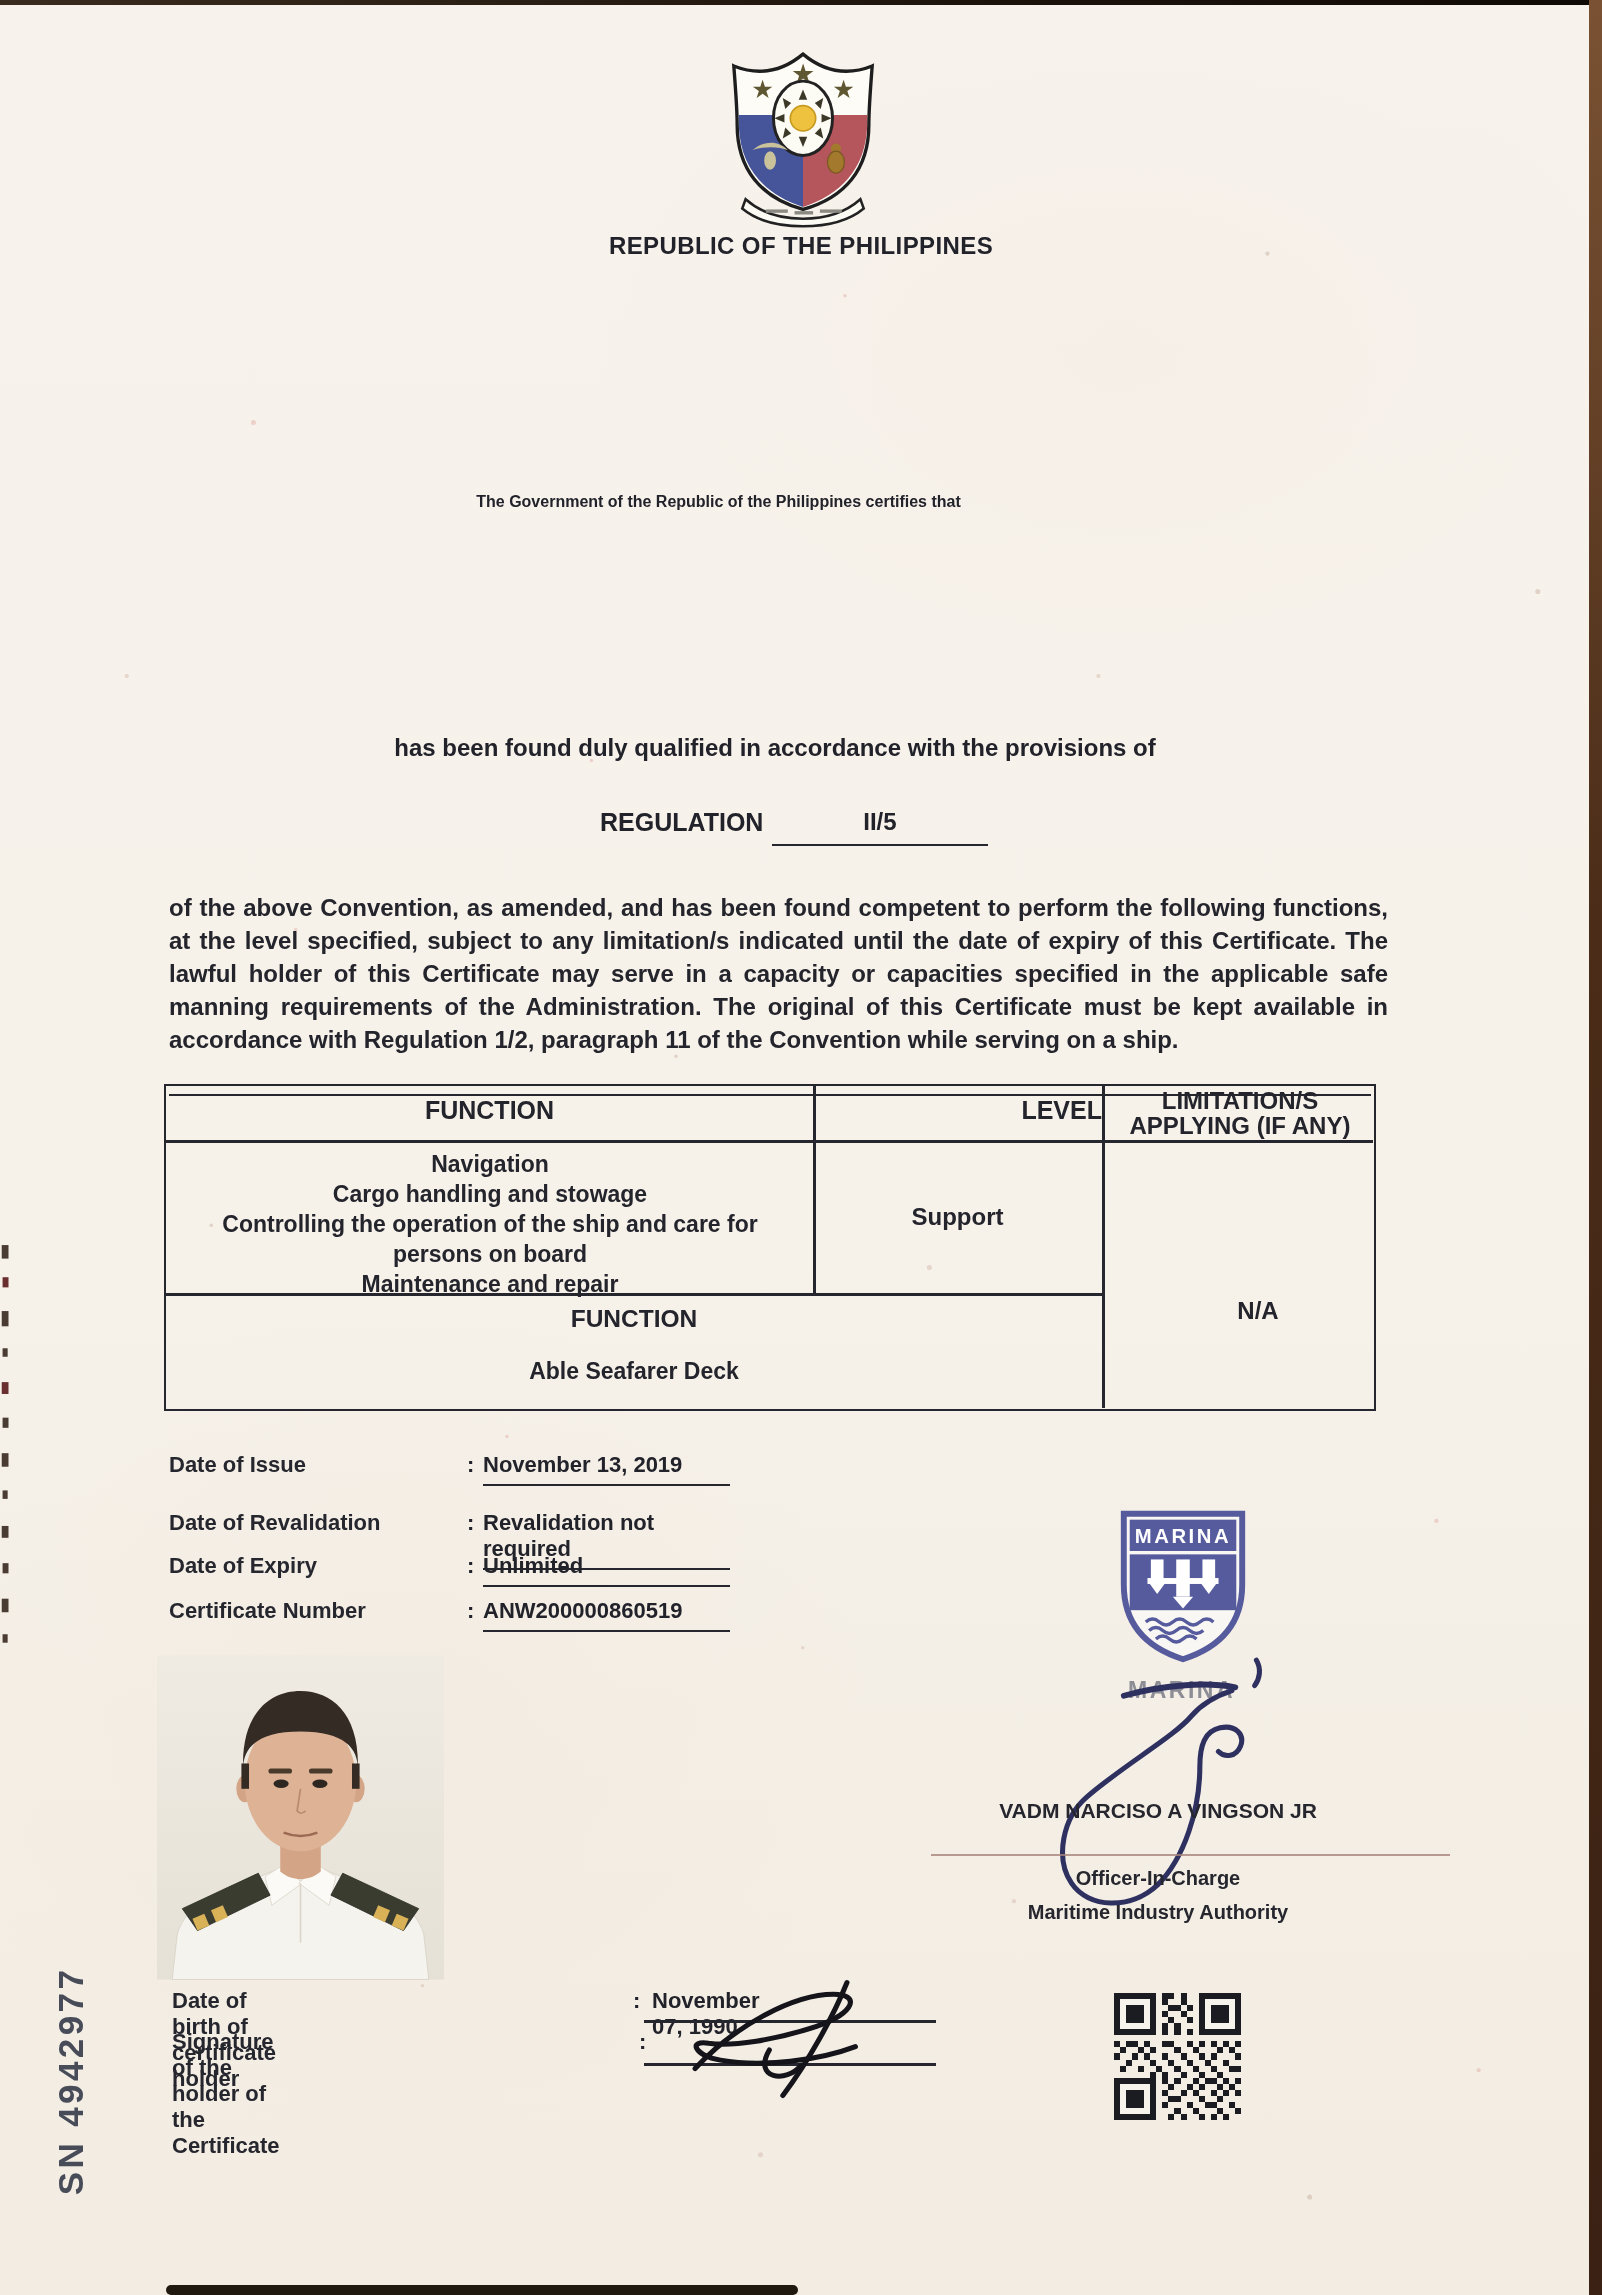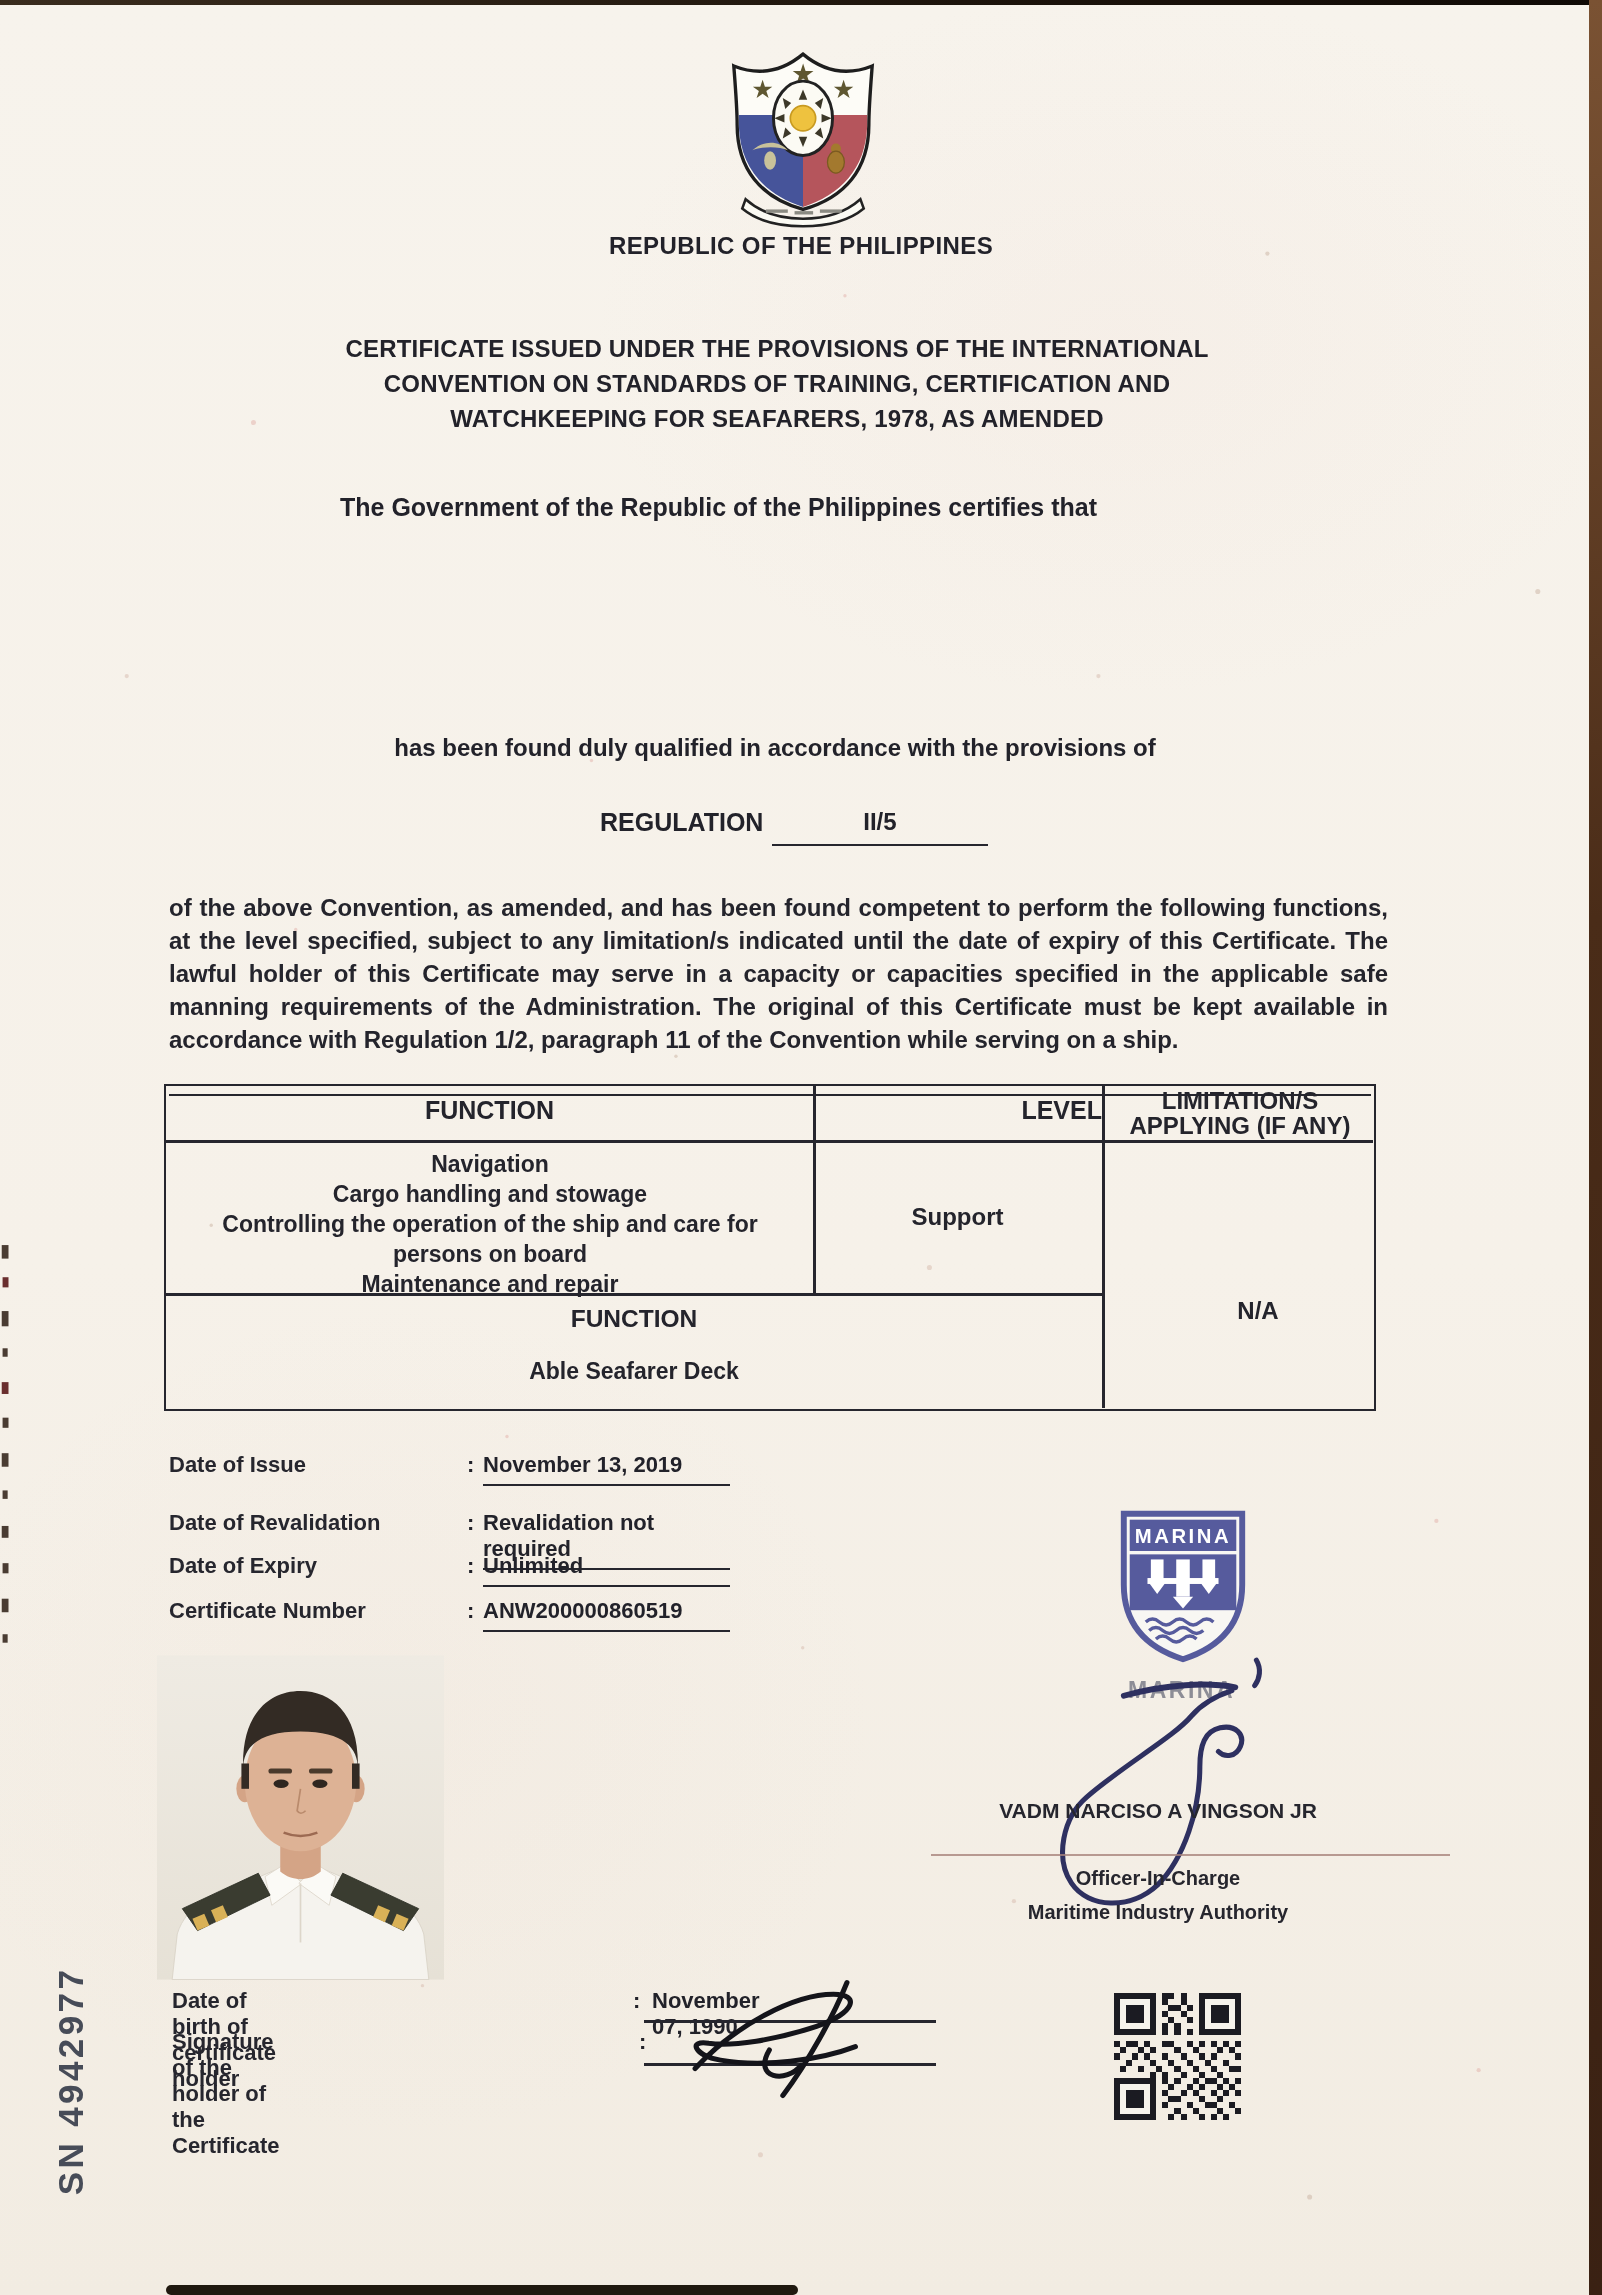--- a/index.html
+++ b/index.html
@@ -16,21 +16,21 @@
   .ctr{text-align:center;}
   .b{font-weight:bold;}
 
   .edge-top{left:0;top:0;width:1602px;height:5px;background:linear-gradient(90deg,#3a2c1e,#1d140c 60%,#100a06);}
   .edge-right{right:0;top:0;width:12.7px;height:2295px;background:linear-gradient(180deg,#7a5233,#553категория Hmm);}
   .edge-right{right:0;top:0;width:12.7px;height:2295px;background:linear-gradient(180deg,#7a5233,#4a2c18 40%,#3a2113);}
   .edge-bottom{left:166px;top:2285px;width:632px;height:10px;border-radius:5px;background:#20190f;}
 
   .country{left:0;top:232px;width:1602px;font-size:24px;letter-spacing:0.4px;}
   .title{left:287px;top:331px;width:980px;font-size:24px;line-height:35px;letter-spacing:0.2px;}
-  .certifies{left:245px;top:493px;width:947px;font-size:25px;}
+  .certifies{left:245px;top:493px;width:947px;font-size:16px;}
   .holder-name{left:254px;top:603px;width:1099px;font-size:49px;letter-spacing:0.8px;}
   .qualified{left:285px;top:734px;width:980px;font-size:24px;}
 
   .regulation{left:600px;top:808px;display:flex;align-items:flex-start;}
   .reg-label{font-size:25px;font-weight:bold;}
   .reg-line{display:inline-block;width:216px;margin-left:8.5px;text-align:center;
             border-bottom:2.5px solid #26262e;padding-bottom:7.6px;font-size:24px;font-weight:bold;}
 
   .body-par{left:169px;top:891px;width:1219px;font-size:24px;line-height:33px;
             font-weight:bold;text-align:justify;color:#24242c;}
@@ -160,25 +160,20 @@
     <path d="M24 184 C42 200 66 207 92 207 C118 207 142 200 160 184 L164 195 C146 210 120 216 92 216 C64 216 38 210 20 195 Z" fill="#fbfaf3" stroke="#222" stroke-width="3"></path>
     <g fill="#8a8a82">
         <rect x="48" y="196" width="26" height="4"></rect>
         <rect x="82" y="198" width="22" height="4"></rect>
         <rect x="112" y="196" width="26" height="4"></rect>
       </g>
   </svg>
 
   <div class="abs country ctr b">REPUBLIC OF THE PHILIPPINES</div>
 
-  <div class="abs title ctr b">
-    <span>CERTIFICATE ISSUED UNDER THE PROVISIONS OF THE INTERNATIONAL</span><br>
-    <span>CONVENTION ON STANDARDS OF TRAINING, CERTIFICATION AND</span><br>
-    <span>WATCHKEEPING FOR SEAFARERS, 1978, AS AMENDED</span>
-  </div>
 
   <div class="abs certifies ctr b">The Government of the Republic of the Philippines certifies that</div>
 
 
   <div class="abs qualified ctr b">has been found duly qualified in accordance with the provisions of</div>
 
   <div class="abs regulation">
     <span class="reg-label">REGULATION</span>
     <span class="reg-line">II/5</span>
   </div>

